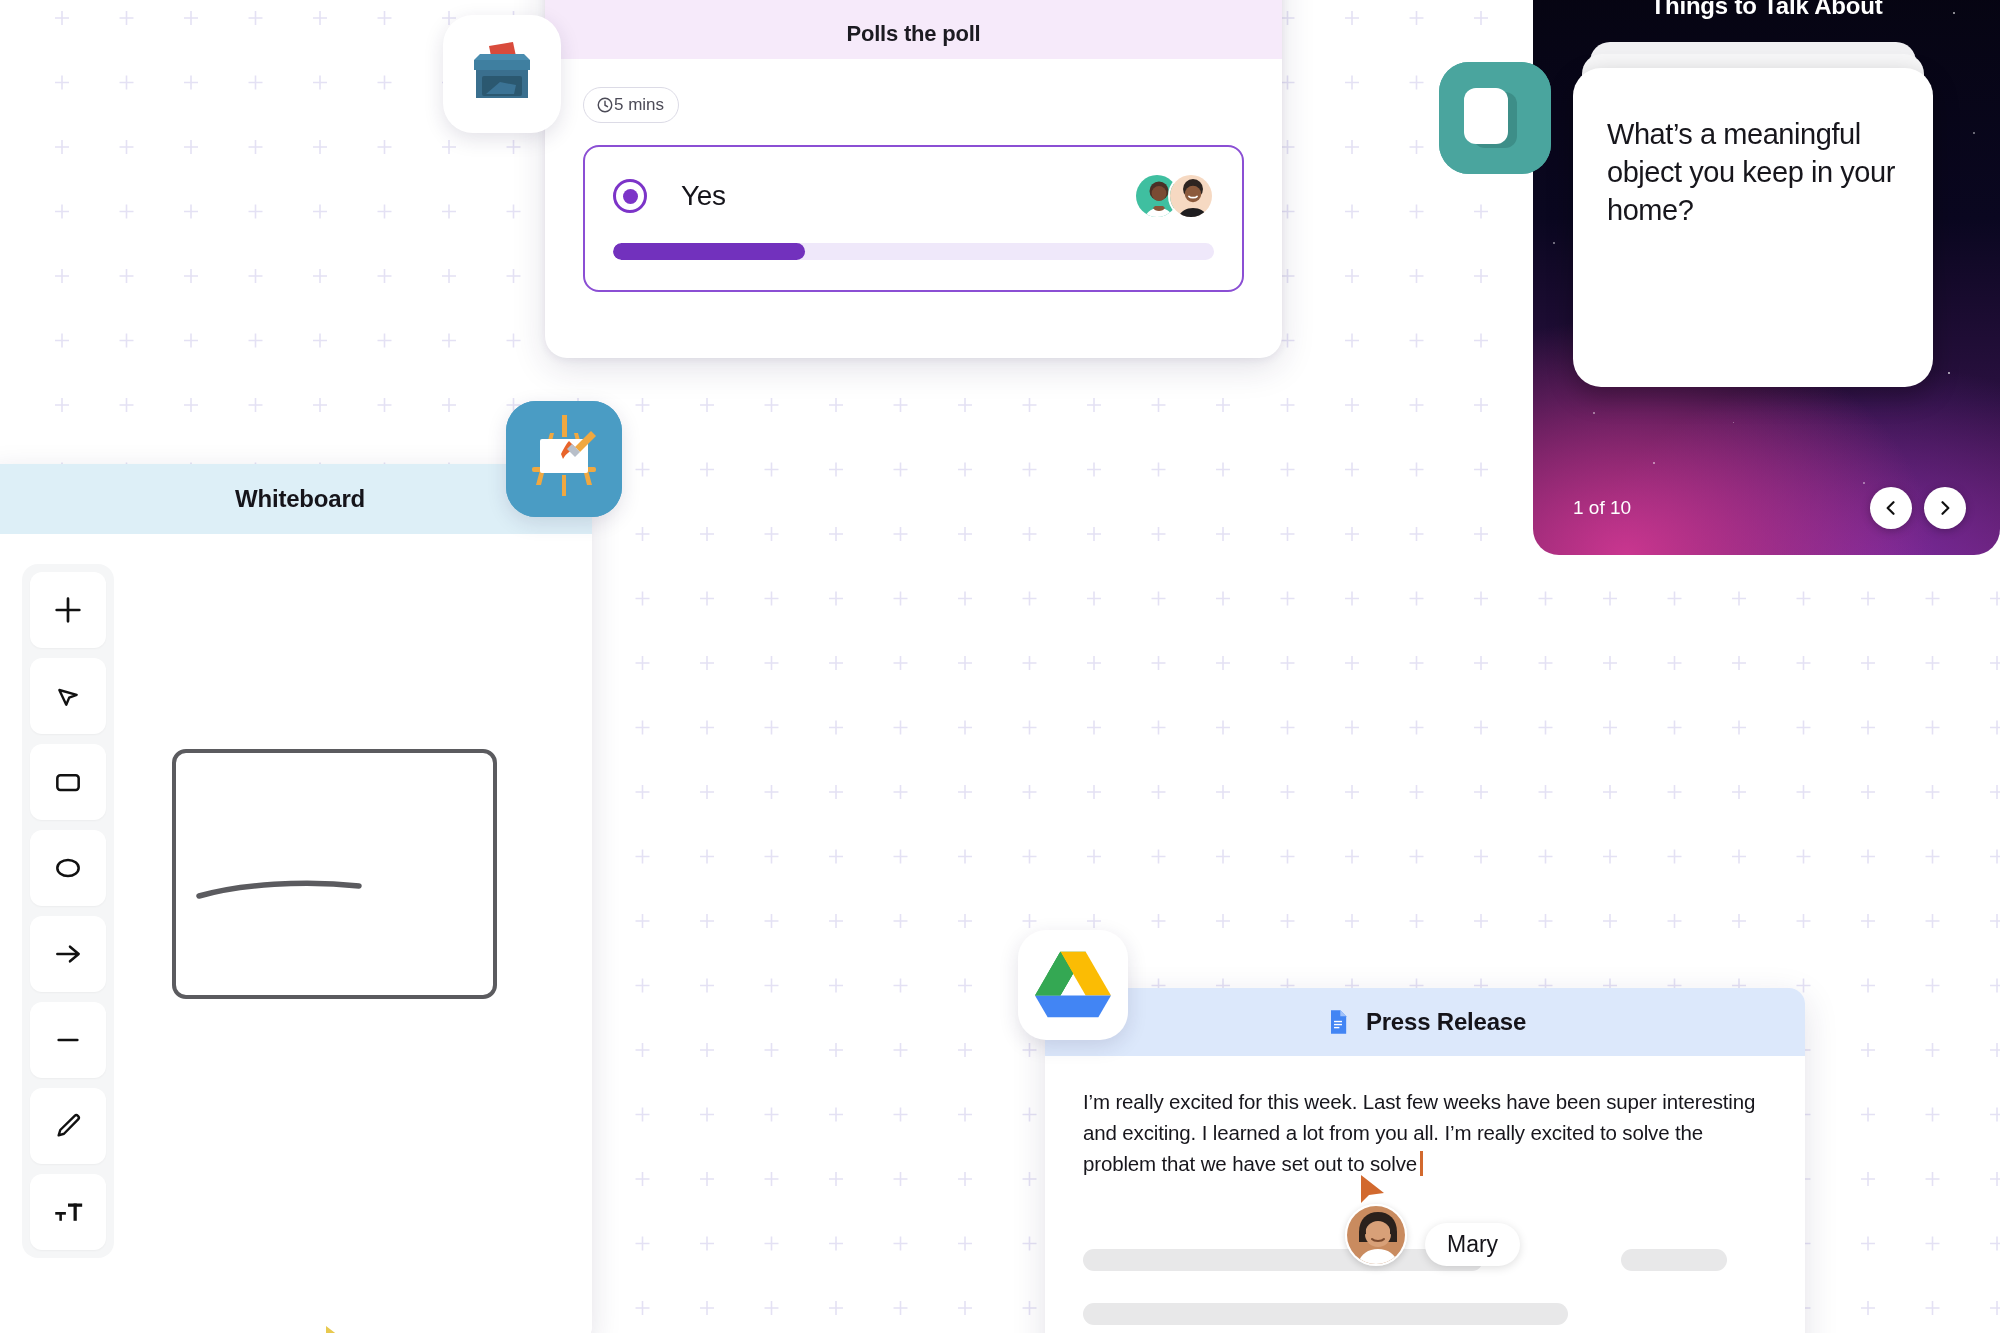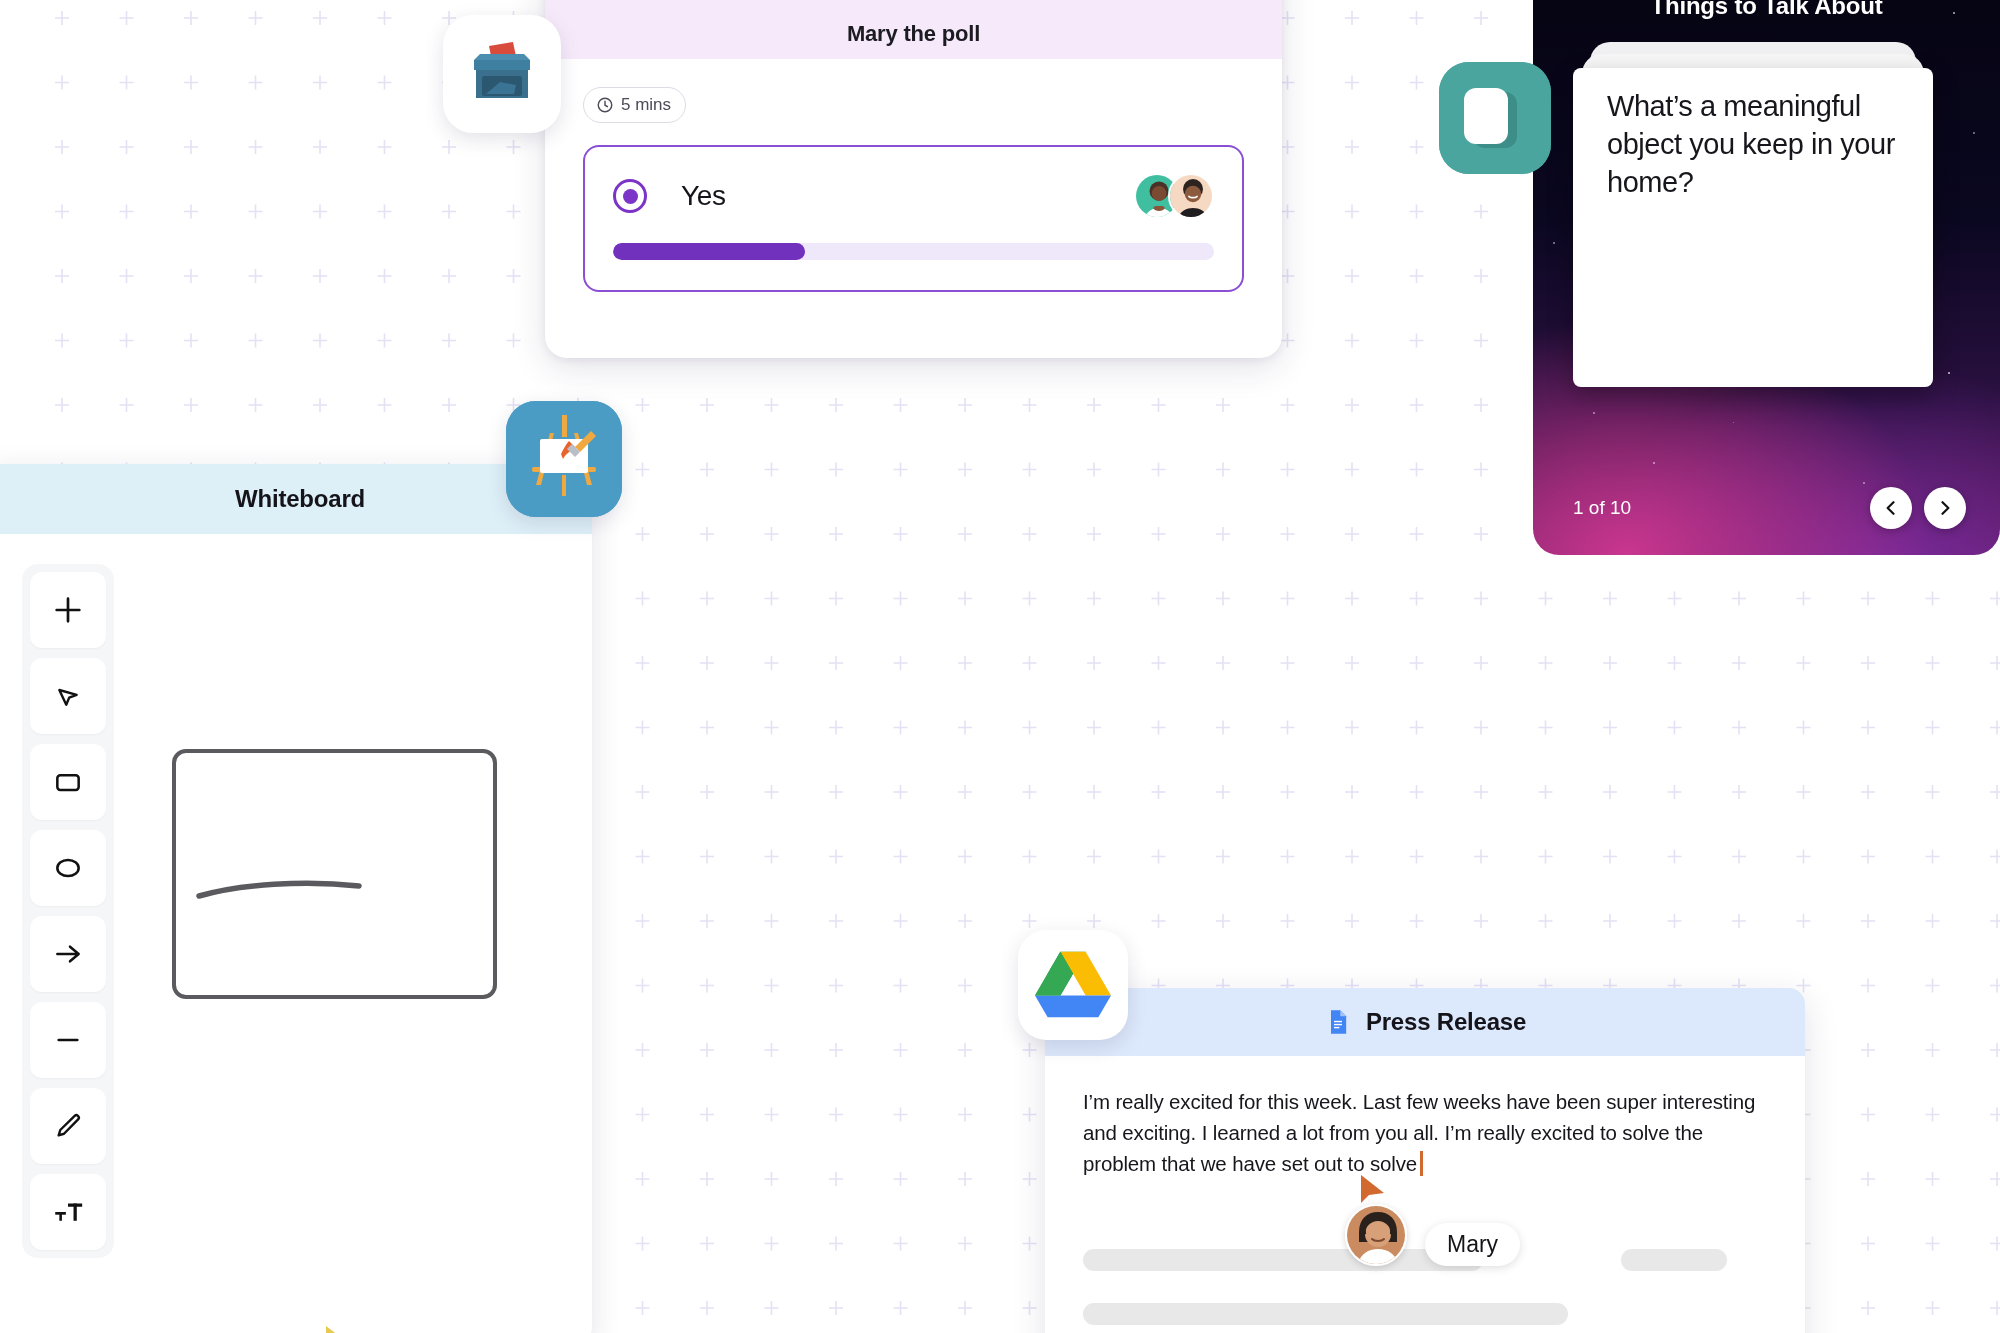--- a/index.html
+++ b/index.html
@@ -42,21 +42,21 @@
     font-size: 22px; font-weight: 700; color: #1c1b22;
     letter-spacing: -.2px;
   }
   .poll-body { padding: 28px 38px 0 38px; }
   .poll-q-row { display: flex; align-items: center; gap: 16px; }
   .poll-q {
     font-size: 27px; font-weight: 700; color: #15141a;
     letter-spacing: -.5px; white-space: nowrap;
   }
   .poll-badge {
-    display: inline-flex; align-items: center; gap: 7px;
+    display: inline-flex; align-items: center; 
     border: 1.6px solid #dcdbe6; border-radius: 999px;
     padding: 7px 14px 7px 12px;
     font-size: 17px; color: #4c4b57; font-weight: 400;
     background: #fff;
   }
   .clock-ico { width: 18px; height: 18px; display: block; }
   .poll-option {
     margin-top: 22px;
     border: 2.2px solid #8b4fd4;
     border-radius: 16px;
@@ -111,23 +111,23 @@
   .space-title {
     position: absolute; left:0; right:0; top: 50px;
     text-align: center; color: #fff;
     font-size: 24px; font-weight: 700; letter-spacing: -.2px;
   }
   .q-stack { position: absolute; left: 40px; top: 100px; width: 360px; height: 345px; }
   .q-back2 { position:absolute; left: 17px; top: 0; right: 17px; height: 60px; background:#f0f0f2; border-radius: 20px; }
   .q-back1 { position:absolute; left: 9px;  top: 12px; right: 9px; height: 60px; background:#f7f7f8; border-radius: 20px; }
   .q-front {
     position:absolute; left:0; top: 26px; right:0; bottom:0;
-    background:#fff; border-radius: 8px;
+    background:#fff; border-radius: 28px;
     box-shadow: 0 10px 26px rgba(0,0,0,.30);
-    padding: 20px 34px;
+    padding: 48px 34px;
   }
   .q-text { font-size: 29px; line-height: 1.31; color: #17161c; letter-spacing: -.45px; }
   .space-count {
     position:absolute; left: 40px; bottom: 36px;
     color:#fff; font-size: 19px; font-weight: 400;
   }
   .space-navs { position:absolute; right: 34px; bottom: 26px; display:flex; gap: 12px; }
   .nav-btn {
     width: 42px; height: 42px; border-radius: 50%; background:#fff;
     display:flex; align-items:center; justify-content:center;
@@ -865,21 +865,21 @@
       <path d="M1667.5 1308H1681.5M1674.5 1301V1315" stroke="#e4e1f4" stroke-width="1.6"></path>
       <path d="M1732 1308H1746M1739 1301V1315" stroke="#e4e1f4" stroke-width="1.6"></path>
       <path d="M1796.5 1308H1810.5M1803.5 1301V1315" stroke="#e4e1f4" stroke-width="1.6"></path>
       <path d="M1861 1308H1875M1868 1301V1315" stroke="#e4e1f4" stroke-width="1.6"></path>
       <path d="M1925.5 1308H1939.5M1932.5 1301V1315" stroke="#e4e1f4" stroke-width="1.6"></path>
       <path d="M1990 1308H2004M1997 1301V1315" stroke="#e4e1f4" stroke-width="1.6"></path>
     </svg>
 
   <div class="poll-card">
     <div class="poll-head">
-      <div class="poll-head-title">Mary the poll</div>
+      <div class="poll-head-title">Polls the poll</div>
     </div>
     <div class="poll-body">
       <div class="poll-q-row">
         <div class="poll-badge">
           <svg class="clock-ico" viewBox="0 0 24 24" fill="none" stroke="#4c4b57" stroke-width="1.9">
             <circle cx="12" cy="12" r="9"></circle>
               <path d="M12 7v5.3l3.3 2" stroke-linecap="round"></path>
           </svg>
           <span>5 mins</span>
         </div>

